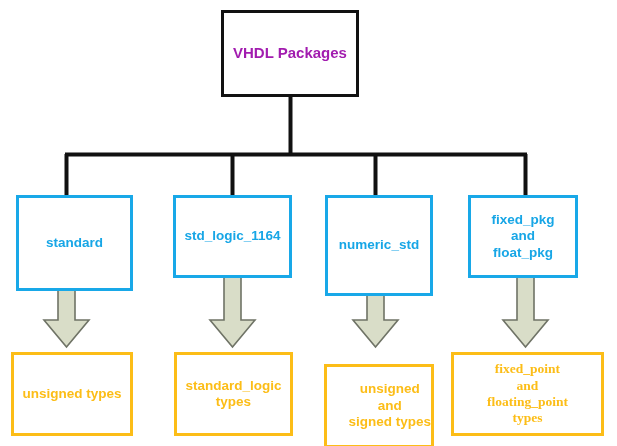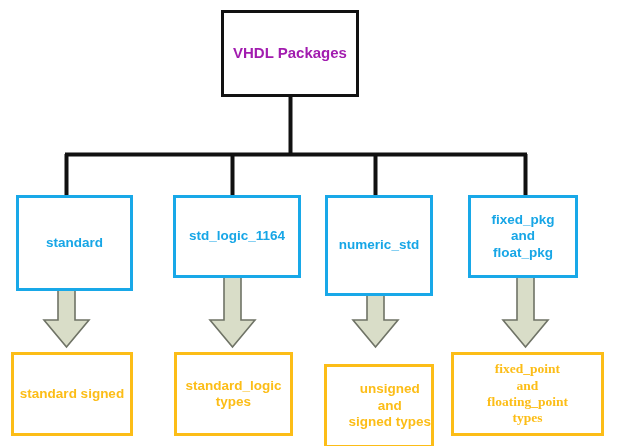--- a/index.html
+++ b/index.html
@@ -93,36 +93,36 @@
   </svg>
 
   <div class="node root-box" style="left:221px; top:10px; width:138px; height:87px;">
     <span class="node-label">VHDL Packages</span>
   </div>
 
   <div class="node pkg-box" style="left:16px; top:195px; width:117px; height:96px;">
     <span class="node-label">standard</span>
   </div>
 
-  <div class="node pkg-box" style="left:173px; top:195px; width:128px; height:83px;">
+  <div class="node pkg-box" style="left:173px; top:195px; width:119px; height:83px;">
     <span class="node-label">std_logic_1164</span>
   </div>
 
   <div class="node pkg-box" style="left:325px; top:195px; width:108px; height:101px;">
     <span class="node-label">numeric_std</span>
   </div>
 
   <div class="node pkg-box" style="left:468px; top:195px; width:110px; height:83px;">
     <span class="node-label">fixed_pkg
 and
 float_pkg</span>
   </div>
 
   <div class="node type-box" style="left:11px; top:352px; width:122px; height:84px;">
-    <span class="node-label">standard signed</span>
+    <span class="node-label">unsigned types</span>
   </div>
 
   <div class="node type-box" style="left:174px; top:352px; width:119px; height:84px;">
     <span class="node-label">standard_logic
 types</span>
   </div>
 
   <div class="node type-box" style="left:324px; top:364px; width:110px; height:84px;justify-content:flex-end;">
     <span class="node-label">unsigned
 and

